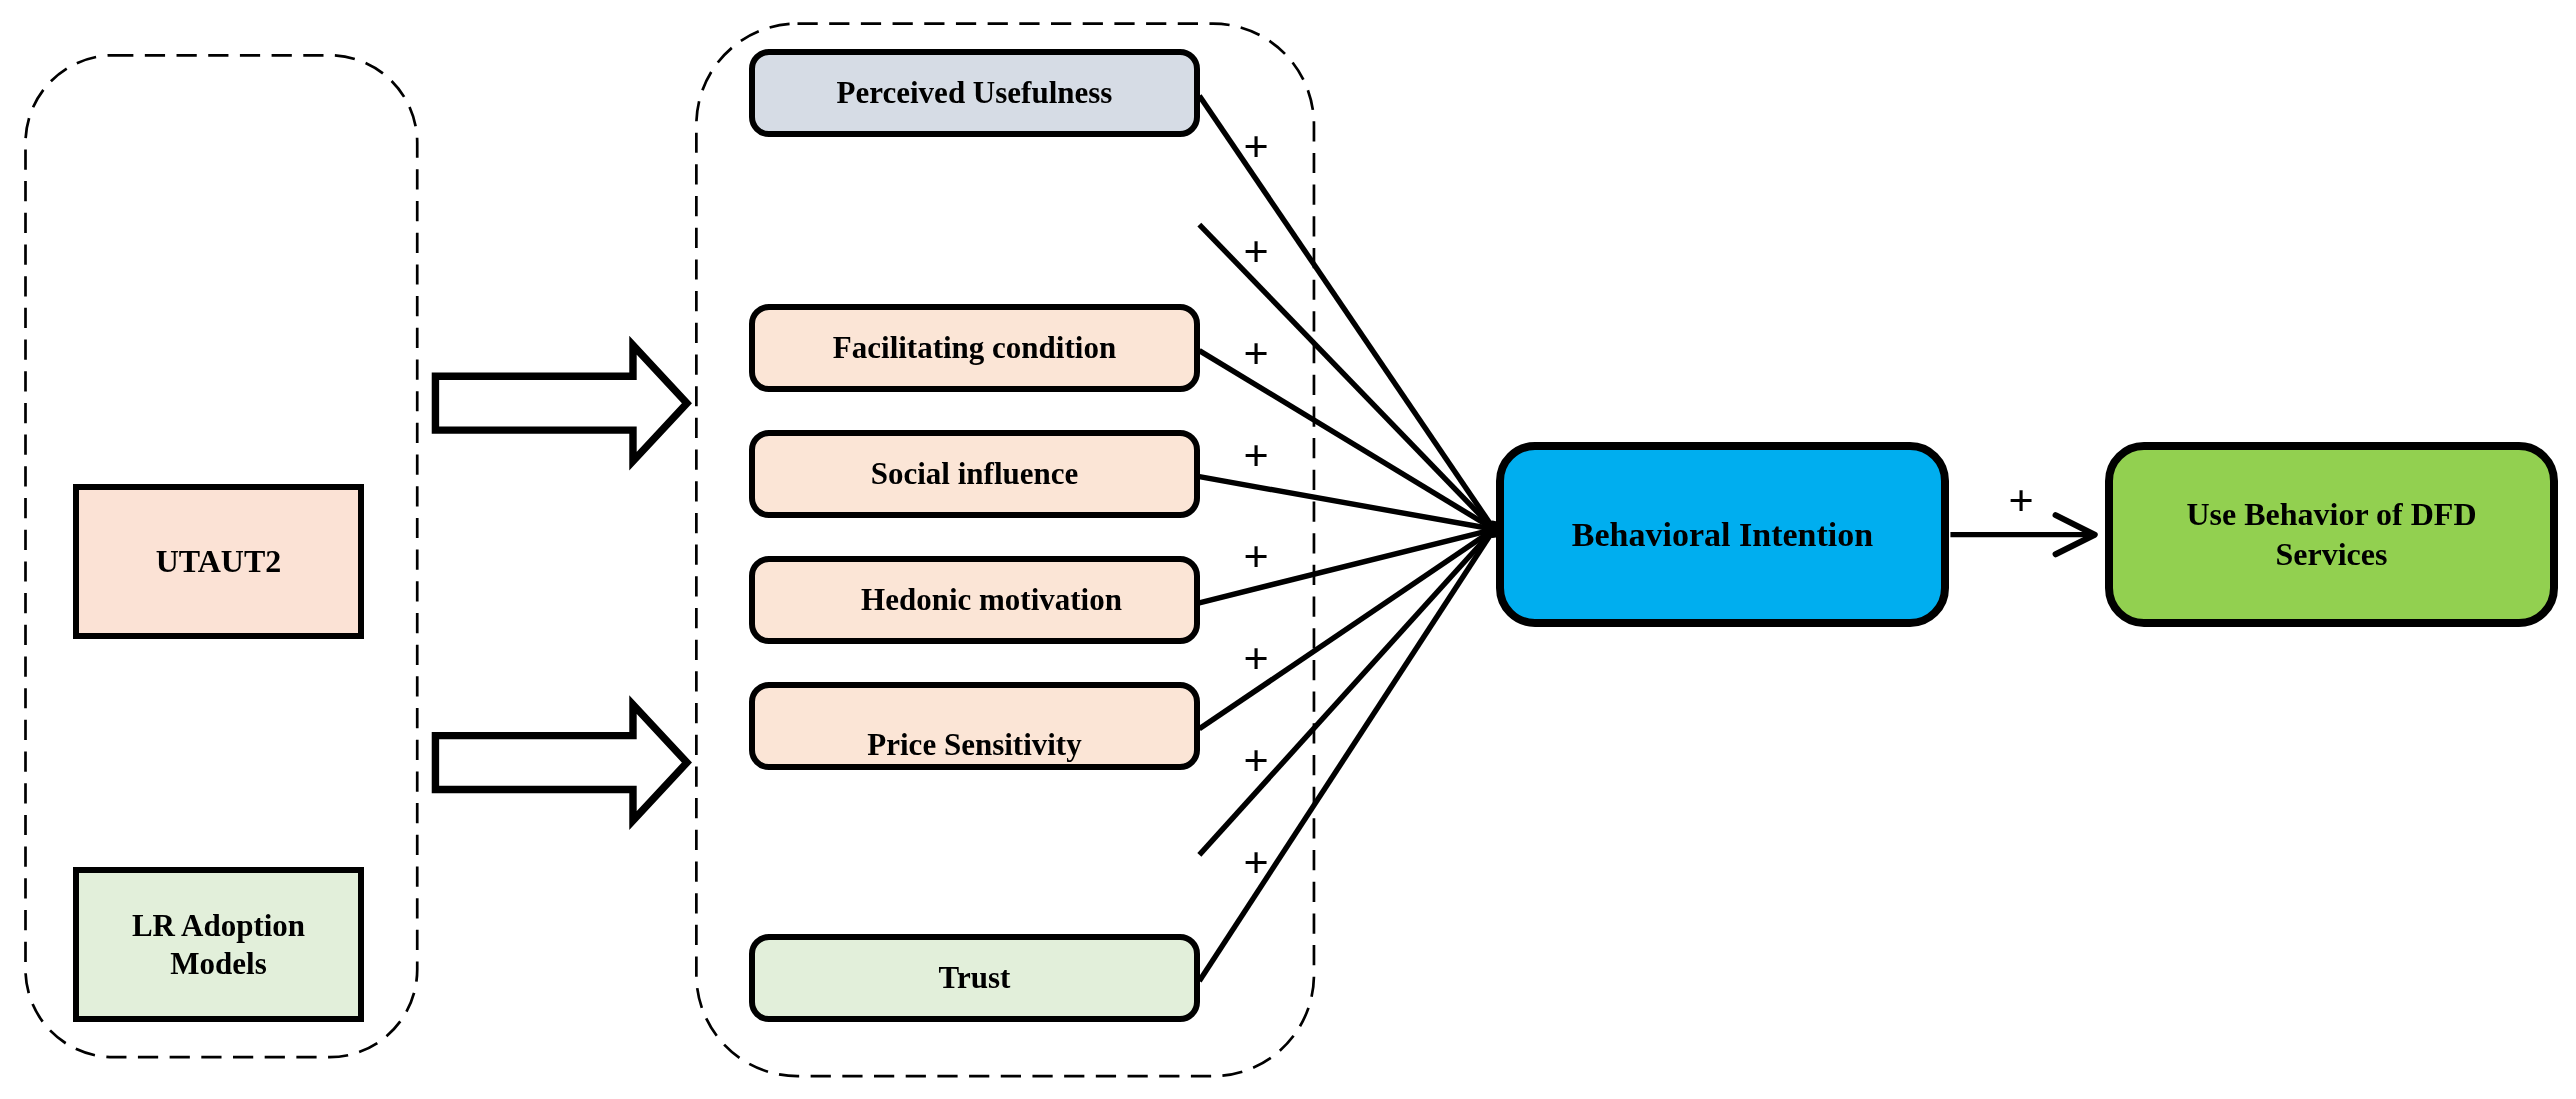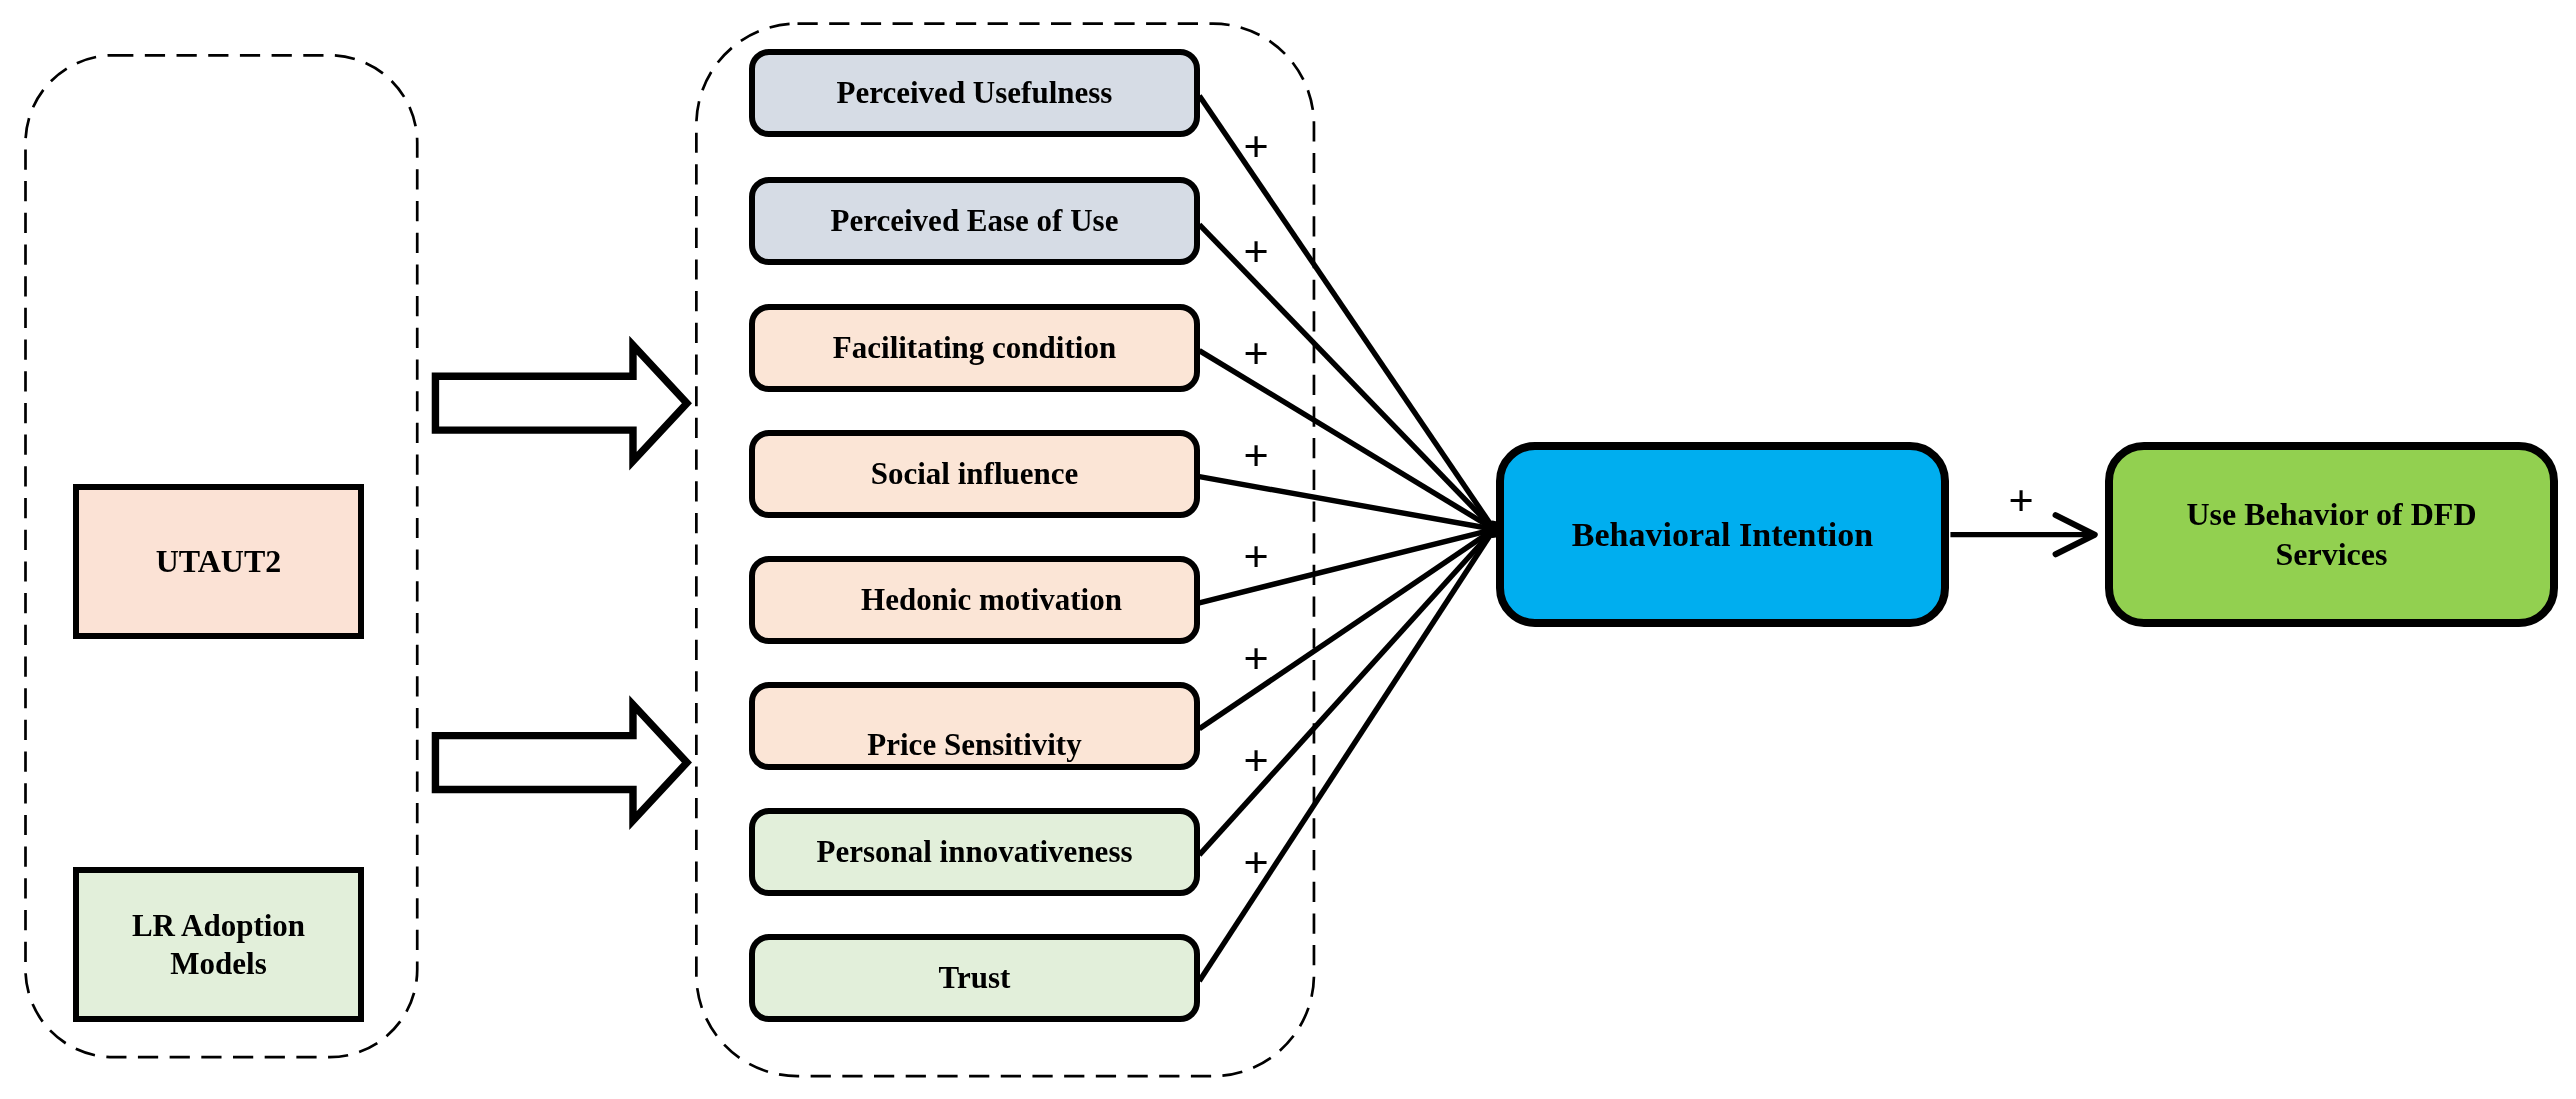--- a/index.html
+++ b/index.html
@@ -74,37 +74,31 @@
   <div class="node src-node s1" style="background: rgb(251, 226, 213);">
     <span>UTAUT2</span>
   </div>
   <div class="node src-node s2" style="background: rgb(226, 239, 218);">
     <span>LR Adoption Models</span>
   </div>
 
   <div class="node factor-node f0" style="background: rgb(214, 220, 229);">
     <span>Perceived Usefulness</span>
   </div>
-  <div class="node factor-node f1" style="background: rgb(214, 220, 229);">
-    <span>Perceived Ease of Use</span>
-  </div>
   <div class="node factor-node f2" style="background: rgb(251, 229, 214);">
     <span>Facilitating condition</span>
   </div>
   <div class="node factor-node f3" style="background: rgb(251, 229, 214);">
     <span>Social influence</span>
   </div>
   <div class="node factor-node f4" style="background: rgb(251, 229, 214); padding-left: 34px;">
     <span>Hedonic motivation</span>
   </div>
   <div class="node factor-node f5" style="background: rgb(251, 229, 214);">
     <span>Price Sensitivity</span>
-  </div>
-  <div class="node factor-node f6" style="background: rgb(226, 239, 218);">
-    <span>Personal innovativeness</span>
   </div>
   <div class="node factor-node f7" style="background: rgb(226, 239, 218);">
     <span>Trust</span>
   </div>
 
   <div class="node big-node bi-node" style="background: rgb(0, 174, 239);">
     <span>Behavioral Intention</span>
   </div>
   <div class="node big-node ub-node" style="background: rgb(146, 208, 80);">
     <span>Use Behavior of DFD Services</span>

